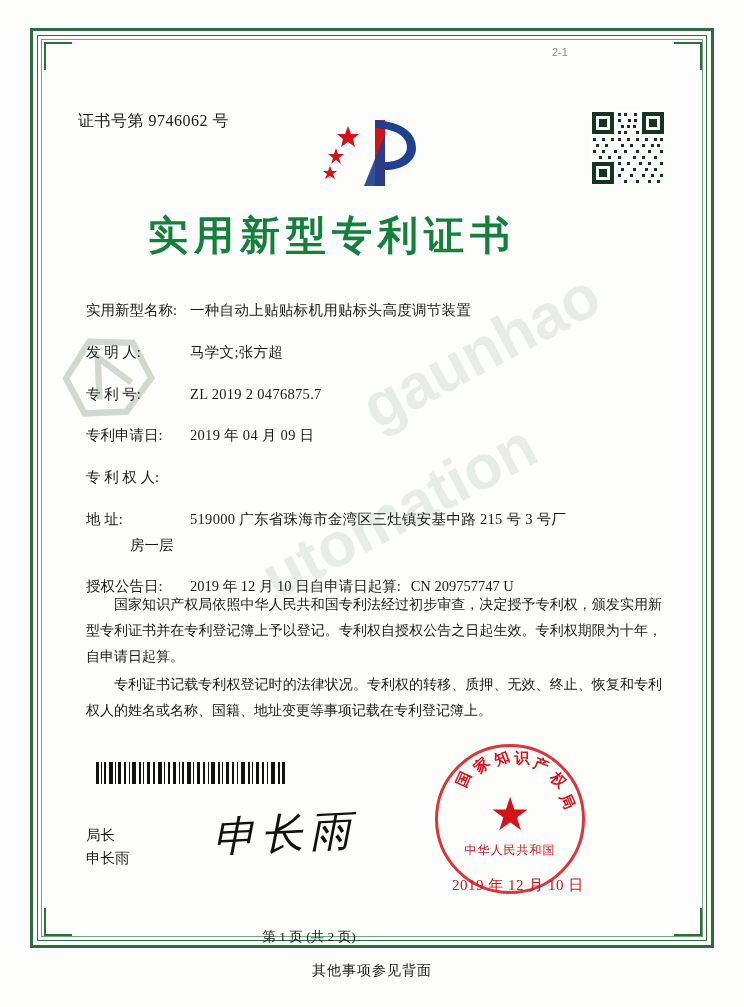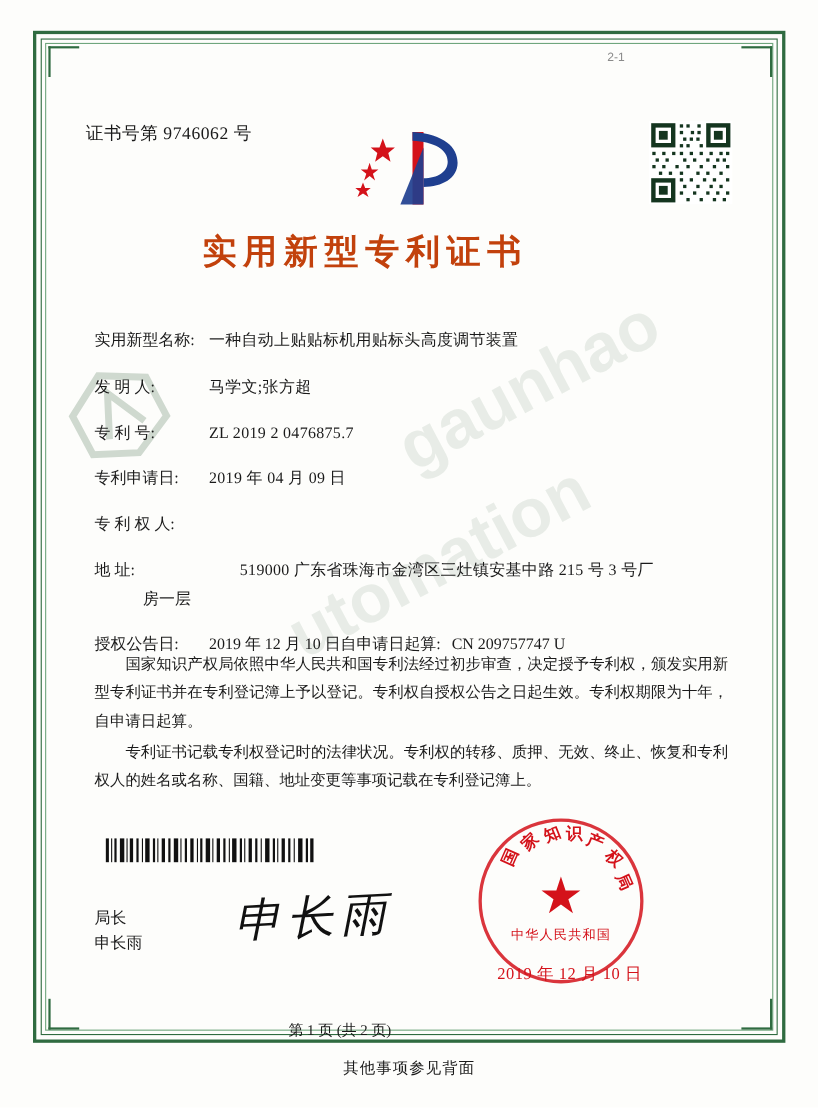--- a/index.html
+++ b/index.html
@@ -113,25 +113,25 @@
     position: absolute;
     left: 590px; top: 110px;
     width: 76px; height: 76px;
   }
 
   .title {
     position: absolute;
     left: 0; top: 208px;
     width: 664px;
     text-align: center;
-    font-size: 31px;
+    font-size: 40px;
     font-weight: bold;
     letter-spacing: 6px;
     font-family: "DejaVu Serif", serif;
-    color: #c2410c;
+    color: #15803d;
   }
 
   
   .fields {
     position: absolute;
     left: 86px;
     top: 300px;
     width: 580px;
     font-size: 14.5px;
     line-height: 1.5;
@@ -413,21 +413,21 @@
 
     <div class="frow">
       <div class="flabel">专利申请日:</div>
       <div class="fvalue">2019 年 04 月 09 日</div>
     </div>
 
     <div class="frow">
       <div class="flabel">专 利 权 人:</div>
     </div>
 
-    <div class="frow" style="margin-bottom:4px;gap:28px;">
+    <div class="frow" style="margin-bottom:4px;">
       <div class="flabel">地 址:</div>
       <div class="fvalue">519000 广东省珠海市金湾区三灶镇安基中路 215 号 3 号厂</div>
     </div>
     <div class="addr-cont" style="margin-bottom:20px;">房一层</div>
 
     <div class="frow two">
       <div class="half">
         <div class="flabel">授权公告日:</div>
         <div>2019 年 12 月 10 日</div>
       </div>

